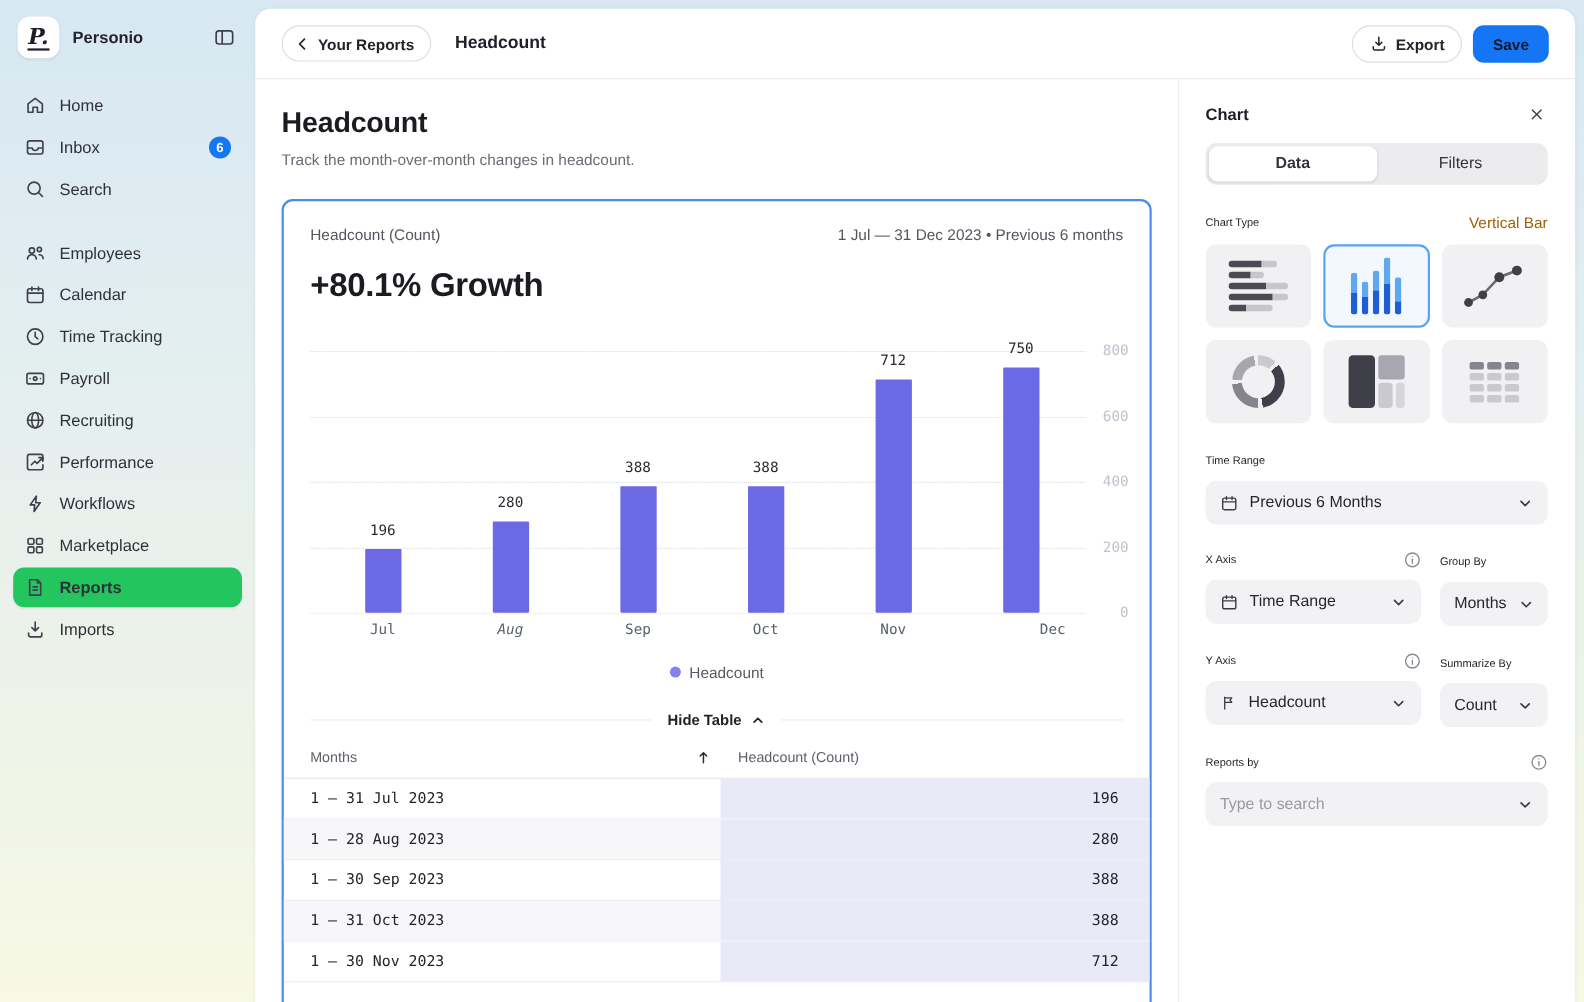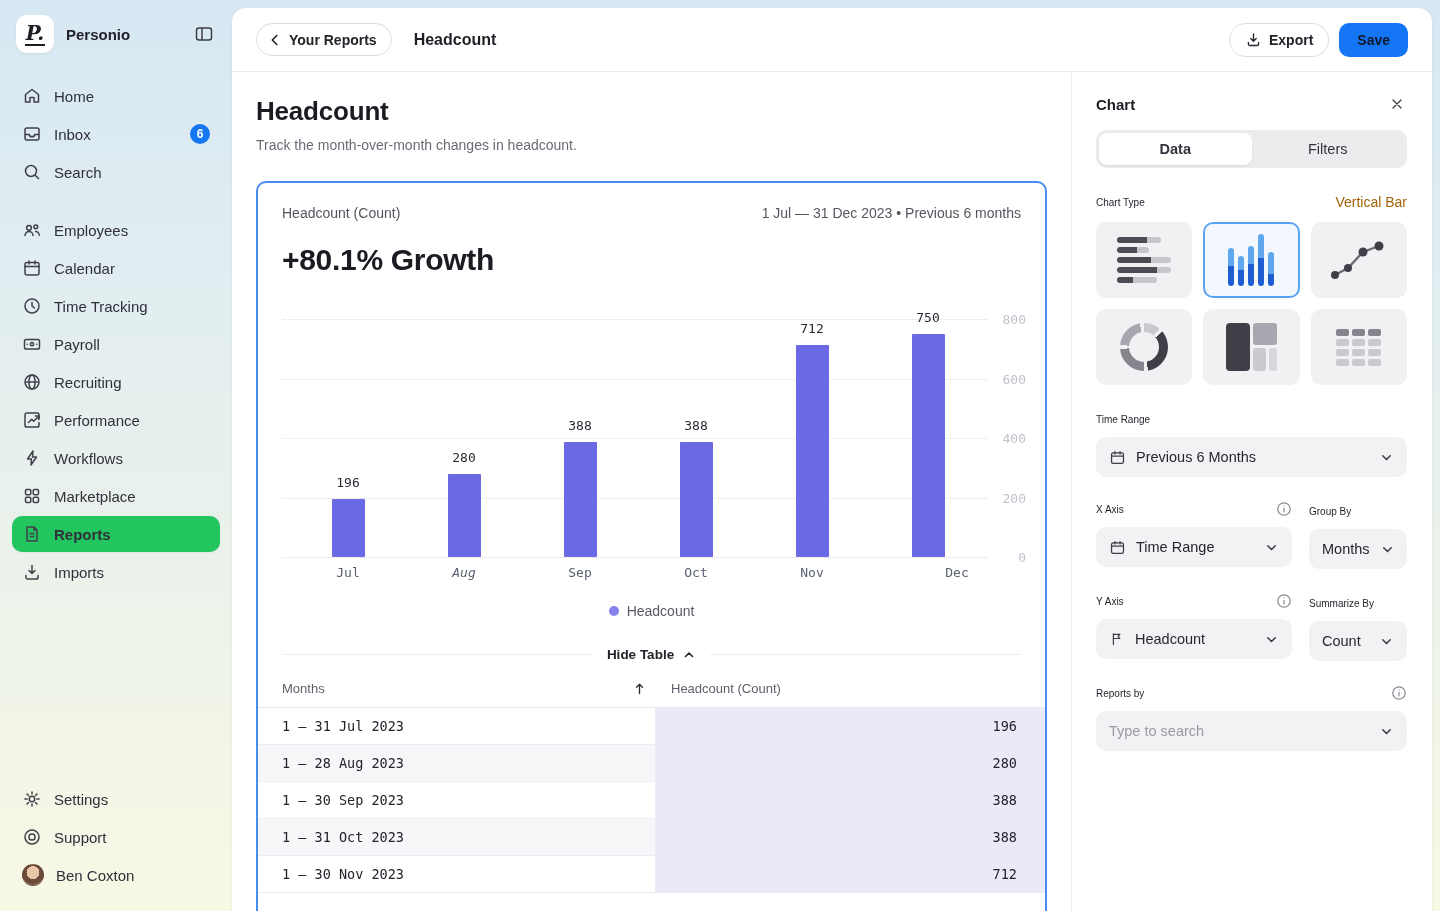--- a/index.html
+++ b/index.html
@@ -271,44 +271,20 @@
             <path d="M10 3.5v7.5M7 8.5l3 3 3-3"></path>
             <path d="M4 13.5v1.7A1.8 1.8 0 0 0 5.8 17h8.4a1.8 1.8 0 0 0 1.8-1.8v-1.7"></path>
           </svg>
         </span>
       <span>Imports</span>
     </div>
   </div>
 
   <div class="side-spacer"></div>
 
-  <div class="nav">
-    <div class="nav-item">
-      <span class="ni-icon">
-          <svg width="20" height="20" viewBox="0 0 20 20" fill="none" stroke="currentColor" stroke-width="1.5" stroke-linecap="round">
-            <circle cx="10" cy="10" r="2.7"></circle>
-            <path d="M10 2.9v2.2M10 14.9v2.2M2.9 10h2.2M14.9 10h2.2M5 5l1.5 1.5M13.5 13.5 15 15M15 5l-1.5 1.5M6.5 13.5 5 15"></path>
-          </svg>
-        </span>
-      <span>Settings</span>
-    </div>
-    <div class="nav-item">
-      <span class="ni-icon">
-          <svg width="20" height="20" viewBox="0 0 20 20" fill="none" stroke="currentColor" stroke-width="1.5">
-            <circle cx="10" cy="10" r="7"></circle>
-            <circle cx="10" cy="10" r="3.1"></circle>
-          </svg>
-        </span>
-      <span>Support</span>
-    </div>
-    <div class="nav-item">
-      <span class="avatar"></span>
-      <span>Ben Coxton</span>
-    </div>
-  </div>
 </div>
 
 <div class="panel">
 
   <div class="topbar">
     <button class="back-btn">
       <span>
           <svg width="16" height="16" viewBox="0 0 18 18" fill="none" stroke="currentColor" stroke-width="1.8" stroke-linecap="round" stroke-linejoin="round">
             <path d="M11 4 6 9l5 5"></path>
           </svg>

